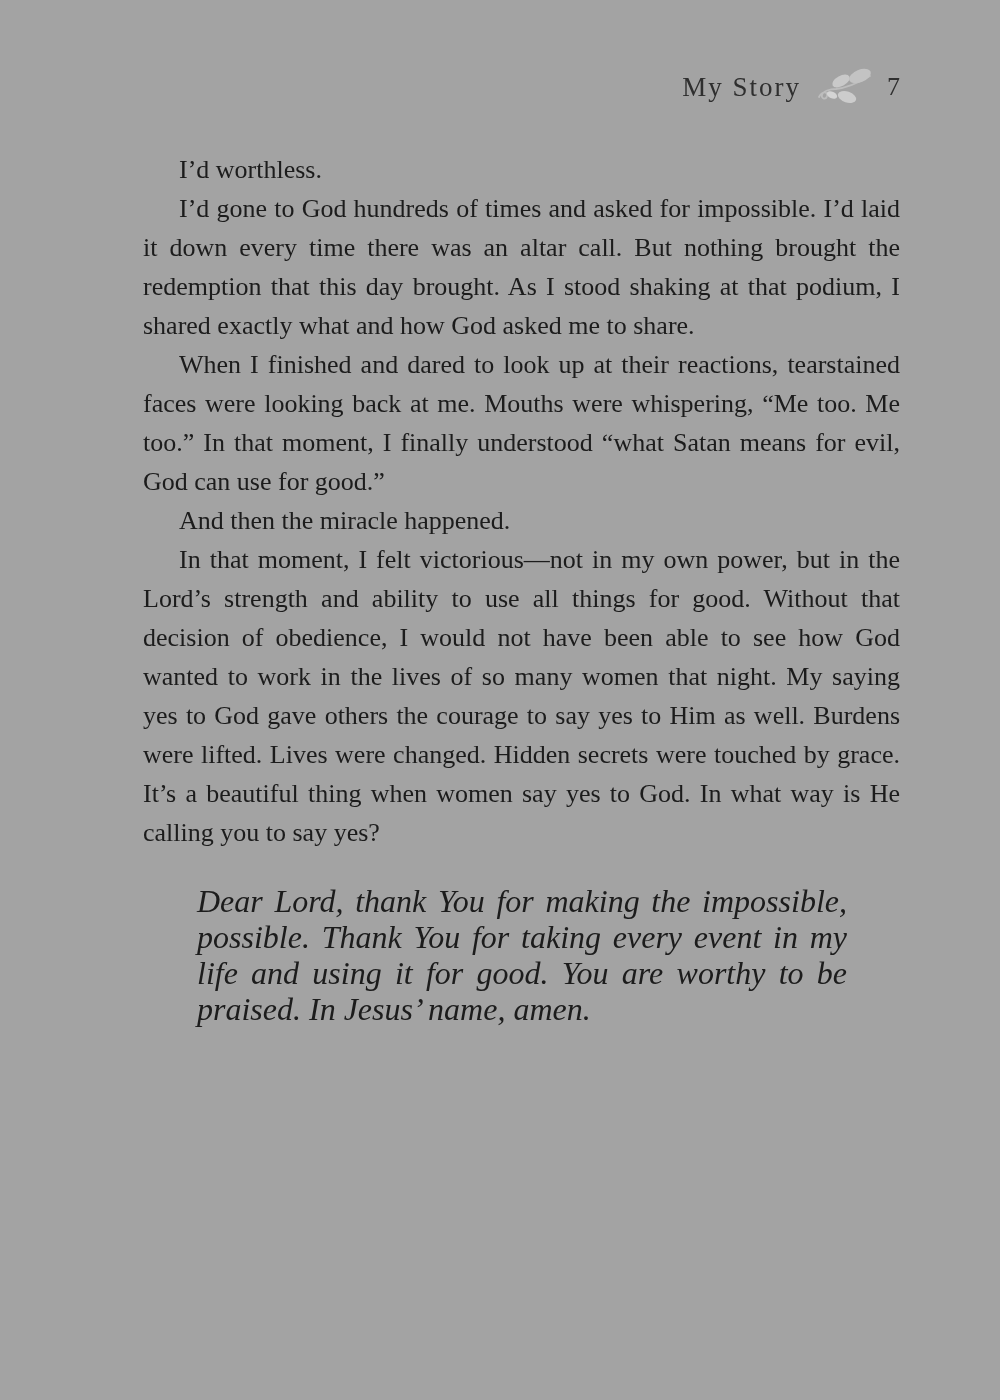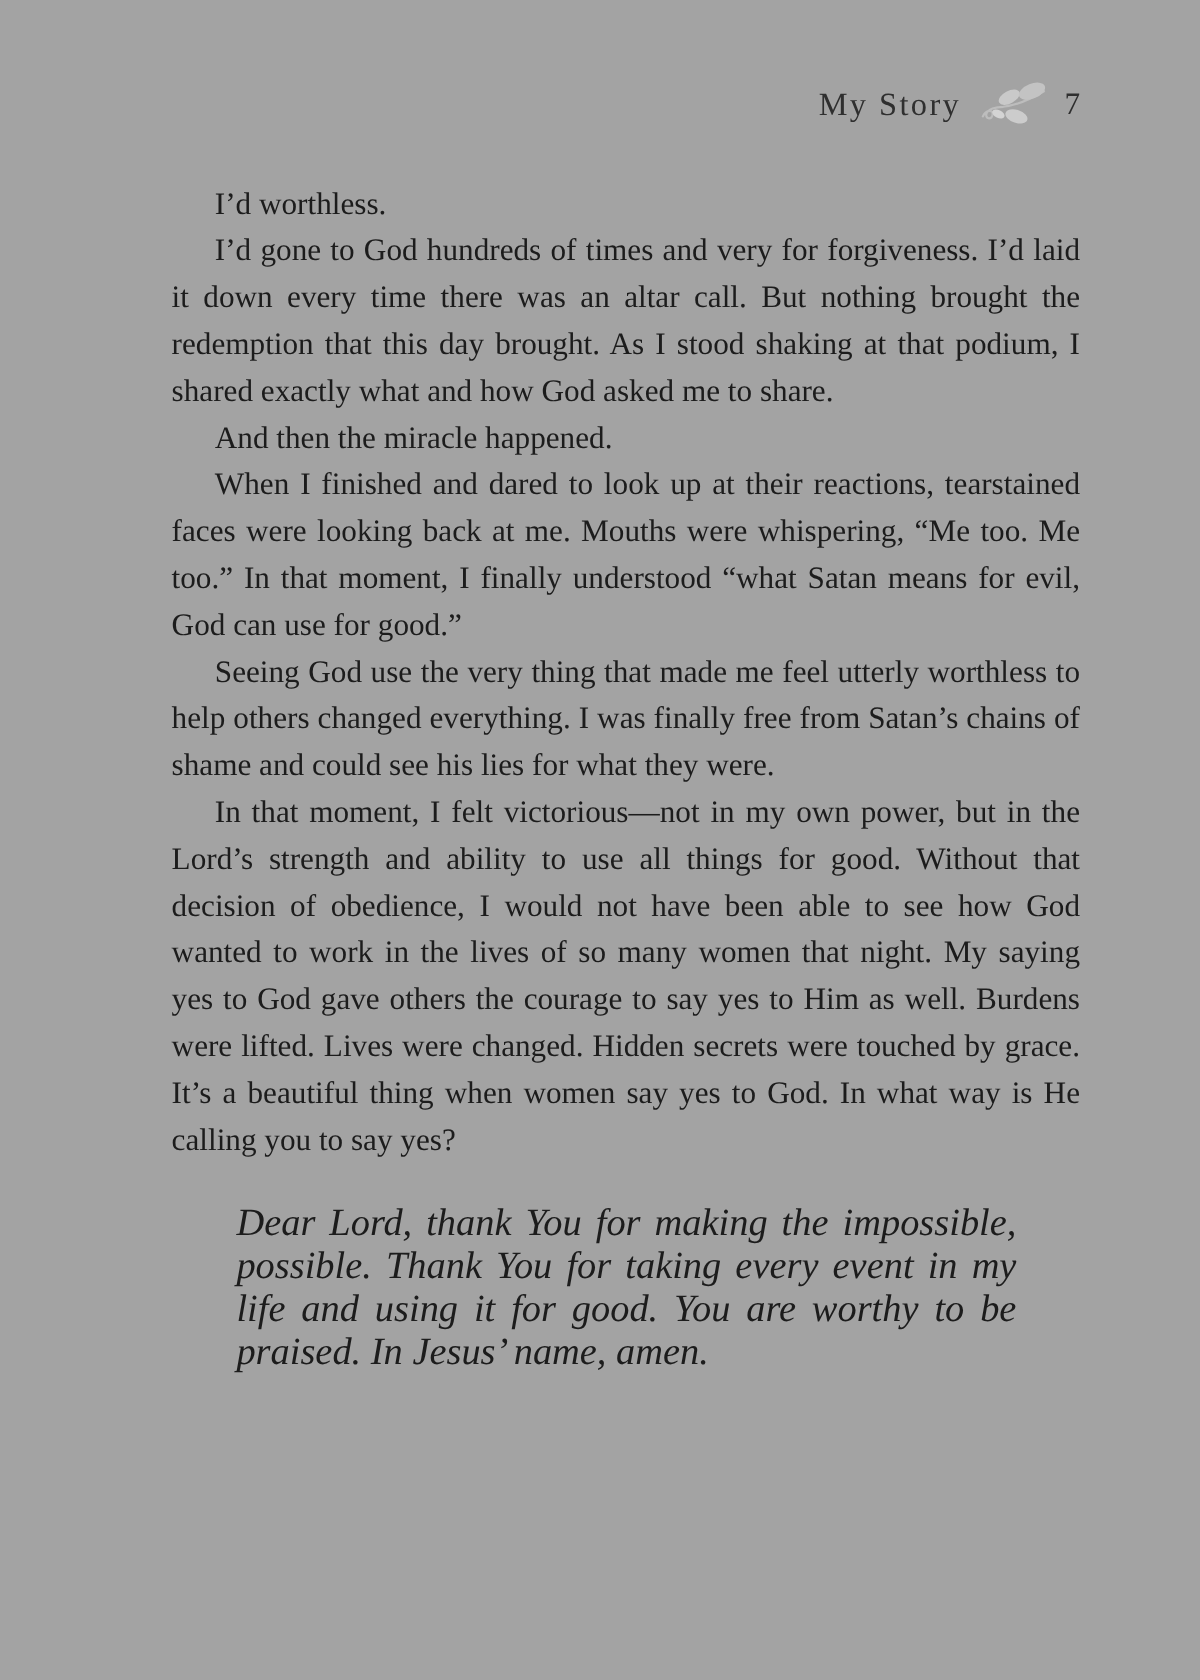--- a/index.html
+++ b/index.html
@@ -83,22 +83,21 @@
         <ellipse cx="30" cy="33" rx="9.5" ry="5.4" fill="#cccccc" transform="rotate(18 30 33)"></ellipse>
 
         <ellipse cx="15" cy="31" rx="5.5" ry="3.2" fill="#d4d4d4" transform="rotate(25 15 31)"></ellipse>
       </svg>
     </span>
     <span class="page-number">7</span>
   </div>
 
   <div class="body-text">
     <p class="body-para">I’d worthless.</p>
-    <p class="body-para">I’d gone to God hundreds of times and very for forgiveness. I’d laid it down every time there was an altar call. But nothing brought the redemption that this day brought. As I stood shaking at that podium, I shared exactly what and how God asked me to share.</p>
+    <p class="body-para">I’d gone to God hundreds of times and asked for impossible. I’d laid it down every time there was an altar call. But nothing brought the redemption that this day brought. As I stood shaking at that podium, I shared exactly what and how God asked me to share.</p>
+    <p class="body-para">When I finished and dared to look up at their reactions, tearstained faces were looking back at me. Mouths were whispering, “Me too. Me too.” In that moment, I finally understood “what Satan means for evil, God can use for good.”</p>
     <p class="body-para">And then the miracle happened.</p>
-    <p class="body-para">When I finished and dared to look up at their reactions, tearstained faces were looking back at me. Mouths were whispering, “Me too. Me too.” In that moment, I finally understood “what Satan means for evil, God can use for good.”</p>
-    <p class="body-para">Seeing God use the very thing that made me feel utterly worthless to help others changed everything. I was finally free from Satan’s chains of shame and could see his lies for what they were.</p>
     <p class="body-para">In that moment, I felt victorious—not in my own power, but in the Lord’s strength and ability to use all things for good. Without that decision of obedience, I would not have been able to see how God wanted to work in the lives of so many women that night. My saying yes to God gave others the courage to say yes to Him as well. Burdens were lifted. Lives were changed. Hidden secrets were touched by grace. It’s a beautiful thing when women say yes to God. In what way is He calling you to say yes?</p>
 
     <div class="prayer-block">Dear Lord, thank You for making the impossible, possible. Thank You for taking every event in my life and using it for good. You are worthy to be praised. In Jesus’ name, amen.</div>
   </div>
 
 </div>
 
 </body></html>

